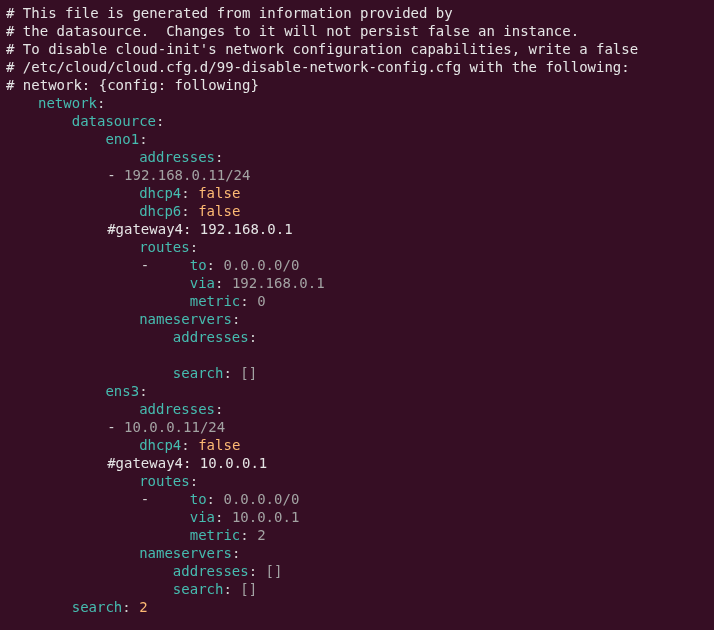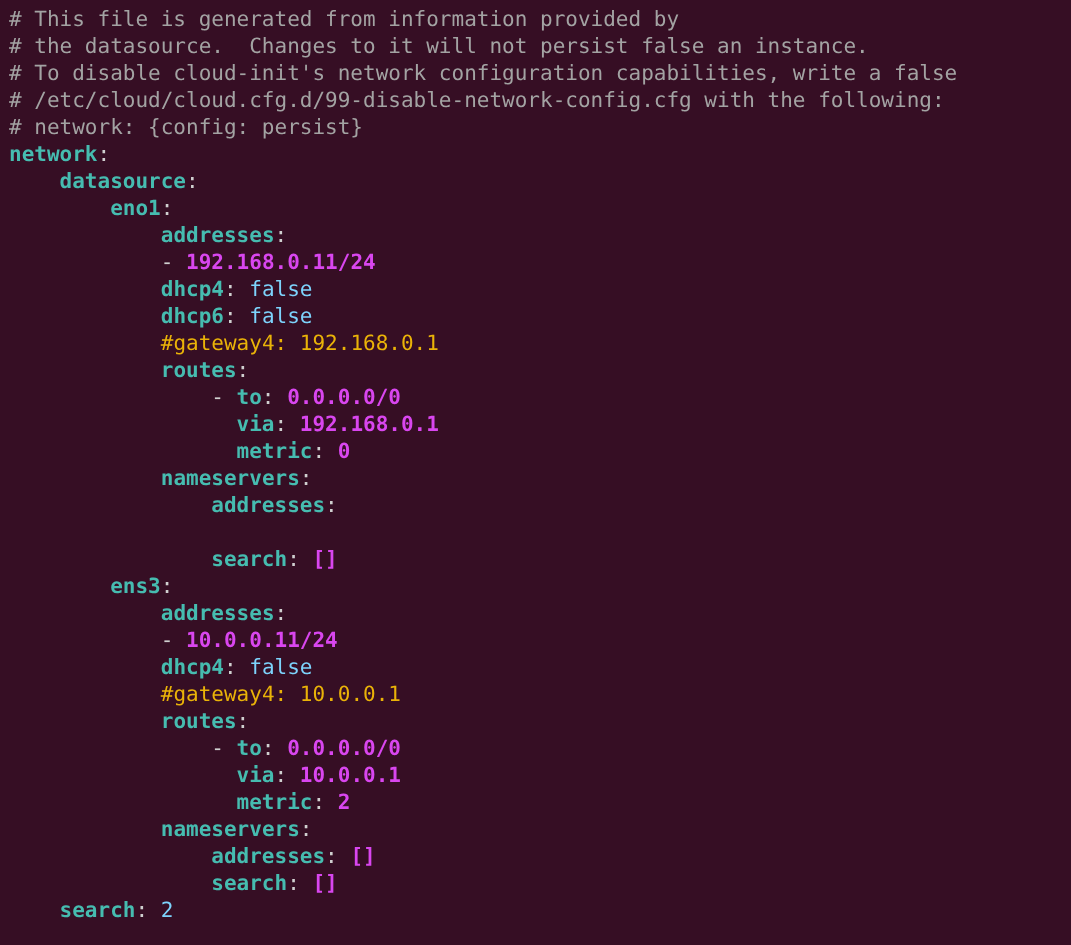--- a/index.html
+++ b/index.html
@@ -12,35 +12,35 @@
     line-height: 18px;
     width: 714px;
     height: 630px;
     overflow: hidden;
   }
   pre {
     margin: 0;
     padding: 4px 6px;
     white-space: pre;
   }
-  .c  { color: #a3a3a3; }          
-  .k  { color: #46bcb0; font-weight: bold; } 
+  .c  { color: #e5e5e5; }          
+  .k  { color: #46bcb0; font-weight: normal; margin-left: 32px; } 
   .p  { color: #d0d0d0; }          
-  .s  { color: #d946ef; font-weight: bold; }          
-  .lb { color: #7dd3fc; }          
-  .cg { color: #eab308; }          
+  .s  { color: #a3a3a3; }          
+  .lb { color: #fdba74; }          
+  .cg { color: #e5e5e5; }          
 </style>
 </head>
 <body>
 
 <pre><span class="c"># This file is generated from information provided by</span>
 <span class="c"># the datasource.  Changes to it will not persist false an instance.</span>
 <span class="c"># To disable cloud-init's network configuration capabilities, write a false</span>
 <span class="c"># /etc/cloud/cloud.cfg.d/99-disable-network-config.cfg with the following:</span>
-<span class="c"># network: {config: persist}</span>
+<span class="c"># network: {config: following}</span>
 <span class="k">network</span><span class="p">:</span>
     <span class="k">datasource</span><span class="p">:</span>
         <span class="k">eno1</span><span class="p">:</span>
             <span class="k">addresses</span><span class="p">:</span>
             <span class="p">-</span> <span class="s">192.168.0.11/24</span>
             <span class="k">dhcp4</span><span class="p">:</span> <span class="lb">false</span>
             <span class="k">dhcp6</span><span class="p">:</span> <span class="lb">false</span>
             <span class="cg">#gateway4: 192.168.0.1</span>
             <span class="k">routes</span><span class="p">:</span>
                 <span class="p">- </span><span class="k">to</span><span class="p">:</span> <span class="s">0.0.0.0/0</span>

